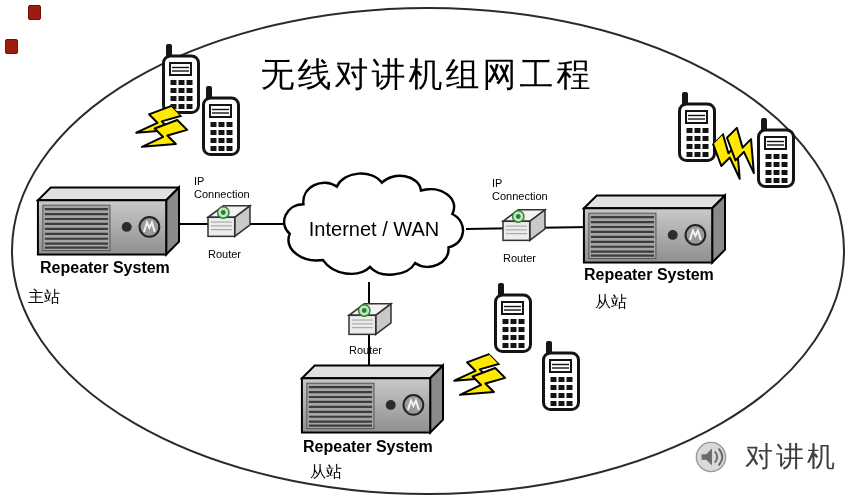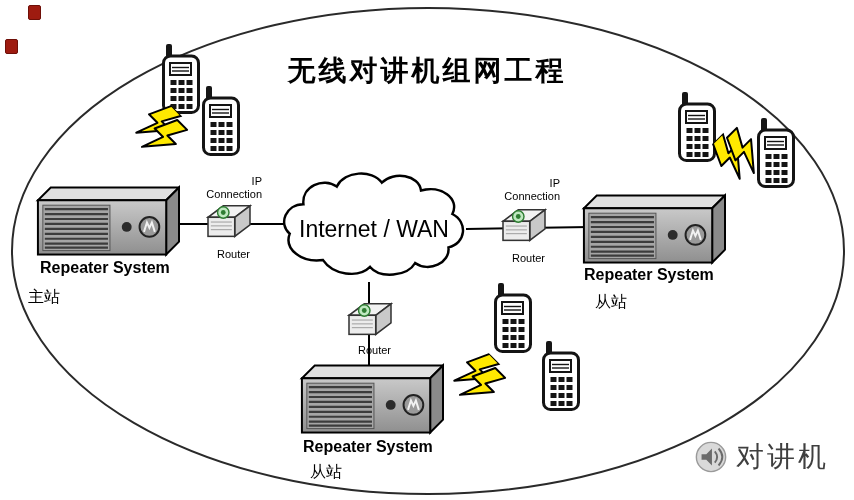--- a/index.html
+++ b/index.html
@@ -4,33 +4,33 @@
 <style>
   html,body{margin:0;padding:0;background:#fff;}
   #canvas{
     position:relative;width:854px;height:500px;background:#fff;overflow:hidden;
     font-family:"Liberation Sans","DejaVu Sans",sans-serif;color:#000;
   }
   .abs{position:absolute;}
   svg{display:block;}
   .title{
     top:52px;left:50%;transform:translateX(-50%);
-    font-size:28px;font-weight:bold;letter-spacing:3px;white-space:nowrap;
+    font-size:34px;font-weight:normal;letter-spacing:3px;white-space:nowrap;
   }
   .seal{background:#9e1b10;border:1px solid #6e0f08;border-radius:2px;}
   .node-label{font-size:16px;font-weight:bold;white-space:nowrap;text-align:right;}
   .role-label{font-size:16px;white-space:nowrap;}
-  .small-label{font-size:11px;text-align:right;line-height:13px;}
+  .small-label{font-size:11px;text-align:left;line-height:13px;}
   .cloud-box{display:flex;align-items:center;justify-content:center;}
   .cloud-box svg{position:absolute;inset:0;}
-  .cloud-text{position:relative;font-size:23px;white-space:nowrap;}
+  .cloud-text{position:relative;font-size:20px;white-space:nowrap;}
   .bolt-tl{transform:rotate(45deg);}
   .bolt-tr{transform:rotate(-45deg);}
   .bolt-b{transform:rotate(45deg);}
-  .brand{display:flex;align-items:center;gap:8px;}
+  .brand{display:flex;align-items:center;gap:17px;}
   .brand-text{font-size:28px;color:#3f3f3f;letter-spacing:3px;white-space:nowrap;}
 </style>
 </head>
 <body>
 
 <div id="canvas">
 
   <svg width="0" height="0" style="position:absolute">
     <defs>
       <linearGradient id="rackFace" x1="0" y1="0" x2="0" y2="1">

